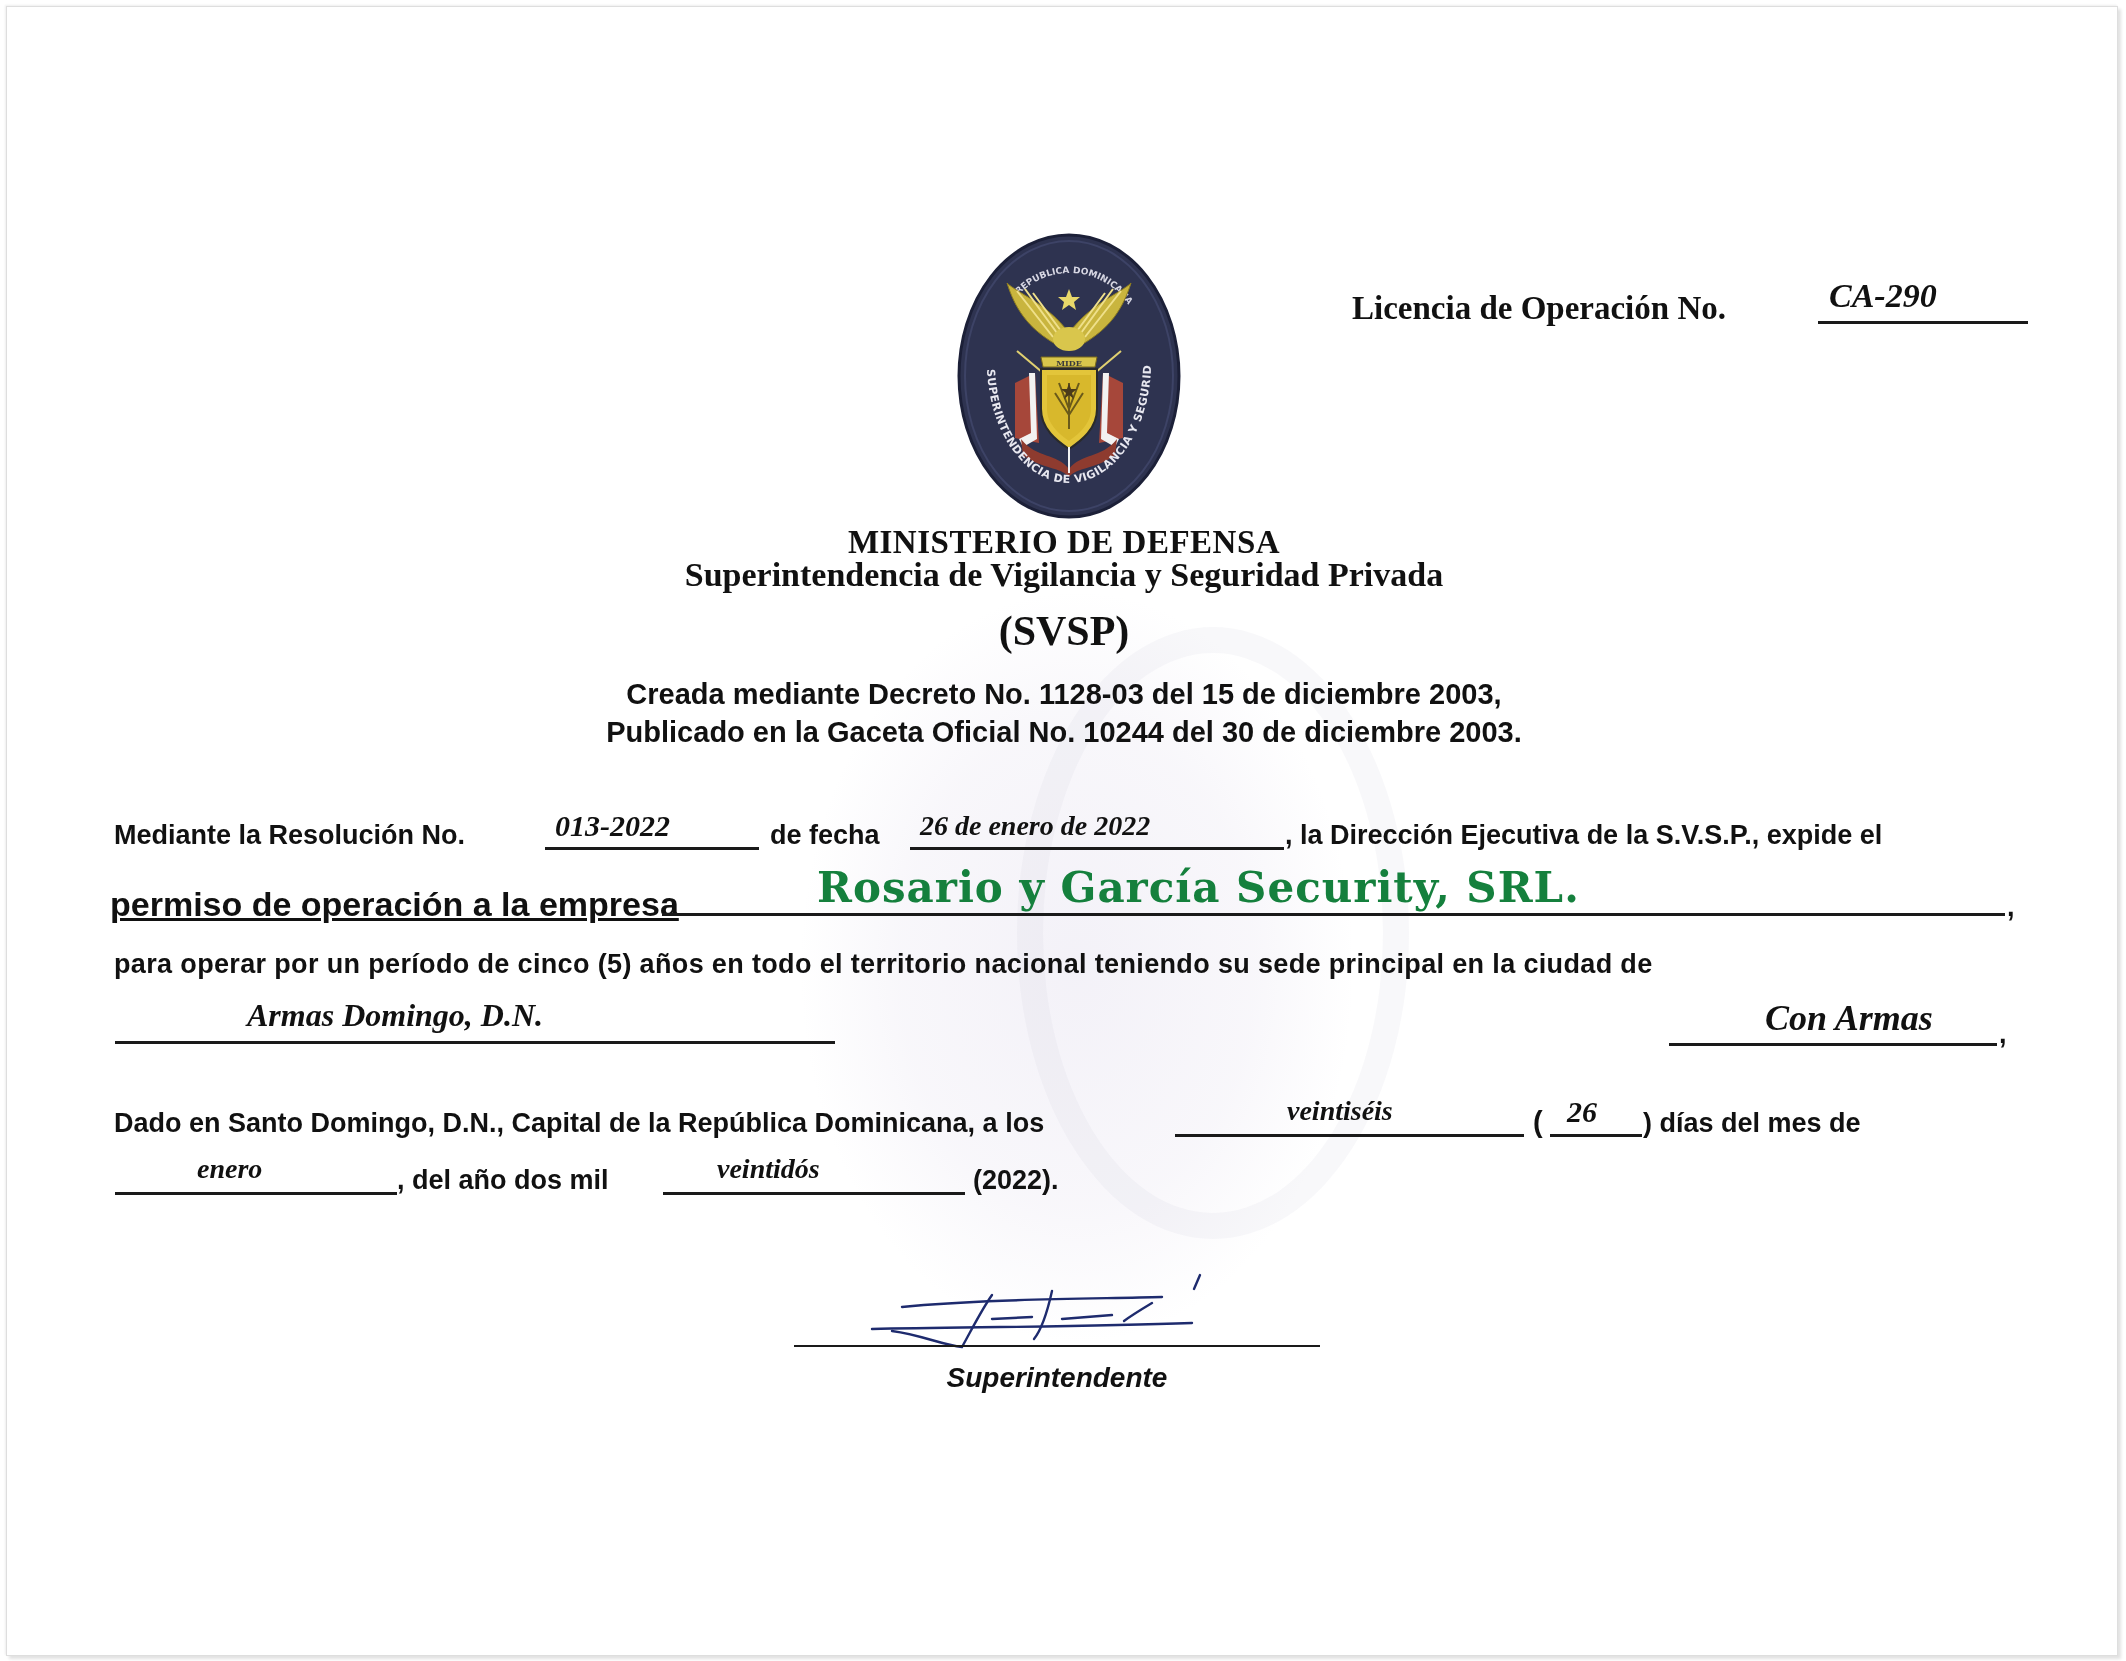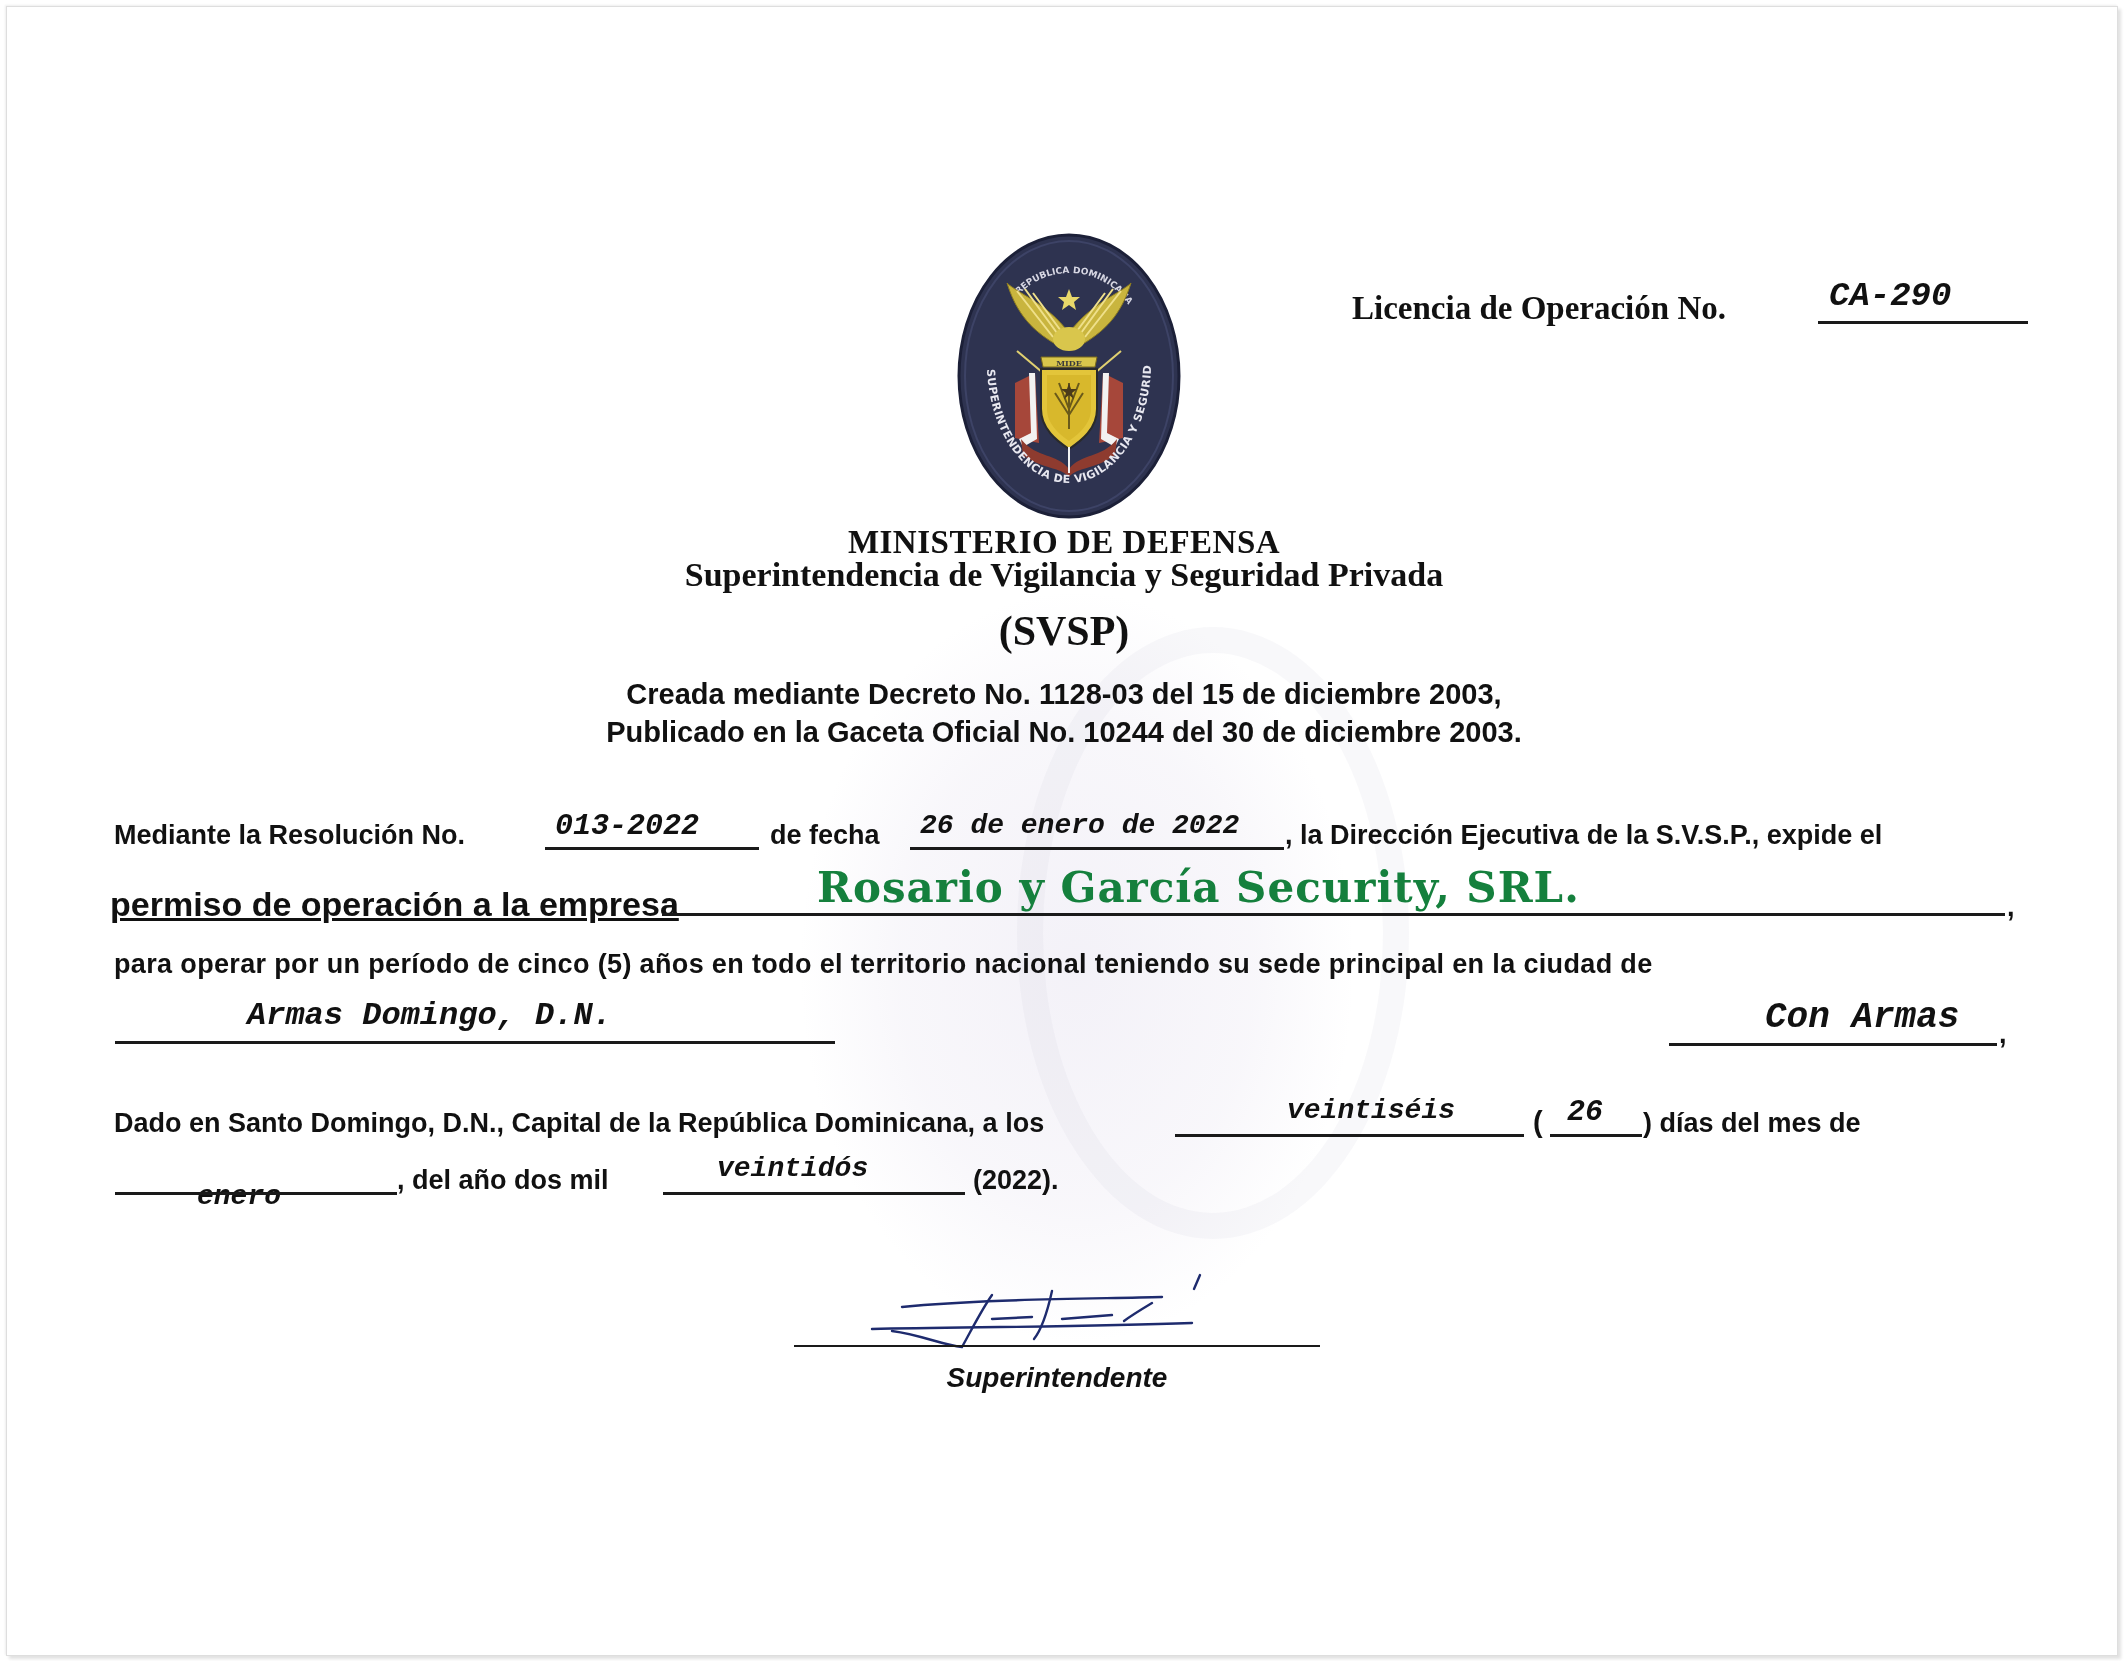--- a/index.html
+++ b/index.html
@@ -7,21 +7,21 @@
   .page {
     position:absolute; left:6px; top:6px; width:2110px; height:1648px;
     background:#ffffff;
     border:1px solid #dedede;
     box-shadow: 3px 3px 3px #e2e2e2, -1px -1px 2px #eeeeee;
   }
   .abs { position:absolute; white-space:nowrap; }
   .serif { font-family:"Liberation Serif","DejaVu Serif",serif; font-weight:bold; color:#111; }
   .sans  { font-family:"Liberation Sans","DejaVu Sans",sans-serif; font-weight:bold; color:#111;
            transform-origin:left top; }
-  .hand  { font-family:Liberation Mono, monospace; font-style:italic; font-weight:bold; color:#111; }
+  .hand  { font-family:Liberation Serif, serif; font-style:italic; font-weight:bold; color:#111; }
   .gothic{ font-family:"DejaVu Serif","Liberation Serif",serif; font-weight:bold; color:#15803d; letter-spacing:1px; }
   .line  { position:absolute; height:3px; background:#1a1a1a; }
   .centered { text-align:center; }
   .watermark {
     position:absolute; left:790px; top:580px; width:560px; height:760px;
     border-radius:50%;
     background: radial-gradient(ellipse at center, rgba(190,180,215,0.18) 0%, rgba(200,190,220,0.12) 45%, rgba(255,255,255,0) 70%);
   }
   .watermark-ring {
     position:absolute; left:1010px; top:620px; width:340px; height:560px; border-radius:50%;
@@ -115,21 +115,21 @@
   <div class="abs sans" style="left:107px; top:1101px; font-size:27px;">Dado en Santo Domingo, D.N., Capital de la República Dominicana, a los</div>
   <div class="abs hand" style="left:1280px; top:1088px; font-size:28px;">veintiséis</div>
 
   <div class="line" style="left:1168px; top:1127px; width:150px;"></div>
   <div class="line" style="left:1229px; top:1127px; width:288px;"></div>
   <div class="abs sans" style="left:1526px; top:1099px; font-size:29px;">(</div>
   <div class="abs hand" style="left:1560px; top:1088px; font-size:30px;">26</div>
   <div class="line" style="left:1543px; top:1127px; width:92px;"></div>
   <div class="abs sans" style="left:1636px; top:1101px; font-size:27px;">) días del mes de</div>
 
-  <div class="abs hand" style="left:190px; top:1146px; font-size:28px;margin-top:28px;">enero</div>
+  <div class="abs hand" style="left:190px; top:1146px; font-size:28px;">enero</div>
   <div class="line" style="left:108px; top:1185px; width:282px;"></div>
   <div class="abs sans" style="left:390px; top:1158px; font-size:27px;">, del año dos mil</div>
   <div class="abs hand" style="left:710px; top:1146px; font-size:28px;">veintidós</div>
   <div class="line" style="left:656px; top:1185px; width:302px;"></div>
   <div class="abs sans" style="left:966px; top:1158px; font-size:27px;">(2022).</div>
 
   <div class="abs" style="left:855px; top:1262px; width:380px; height:80px;">
     <svg width="380" height="80" viewBox="0 0 380 80">
       <g fill="none" stroke="#1e2b6e" stroke-width="2.4" stroke-linecap="round">
         <path d="M40 38 C 120 30, 220 30, 300 28"></path>

